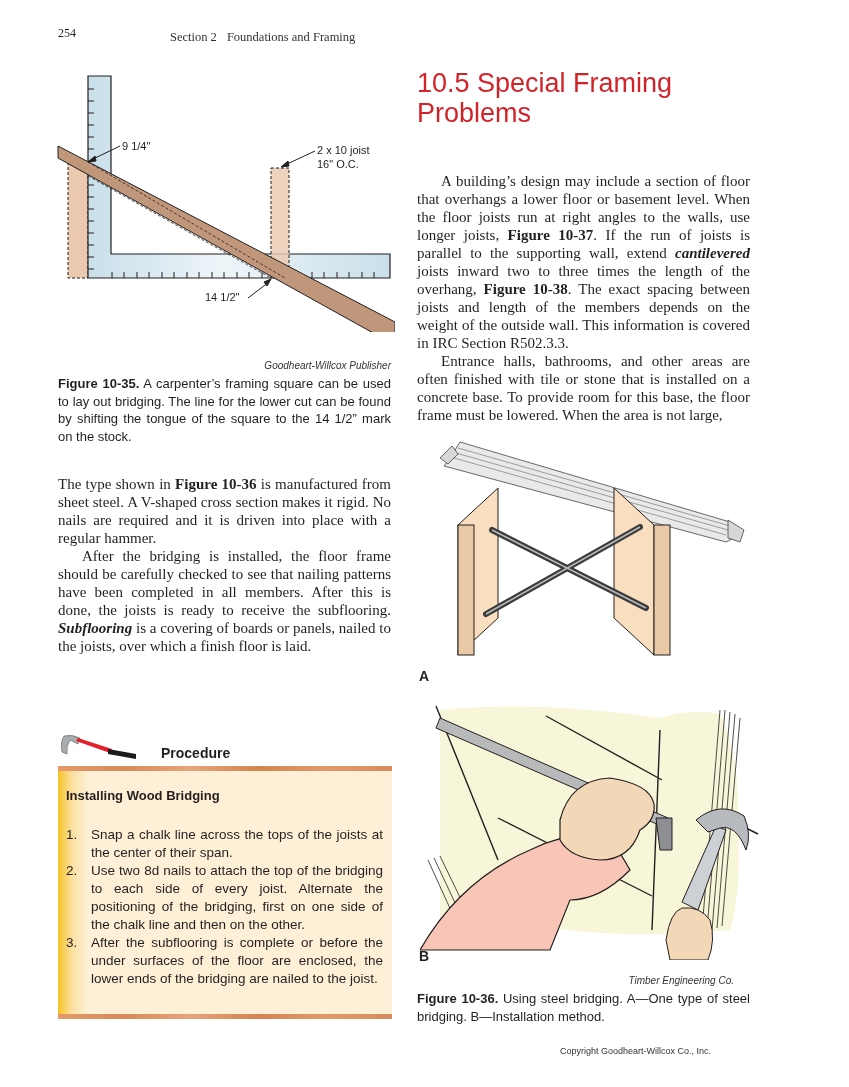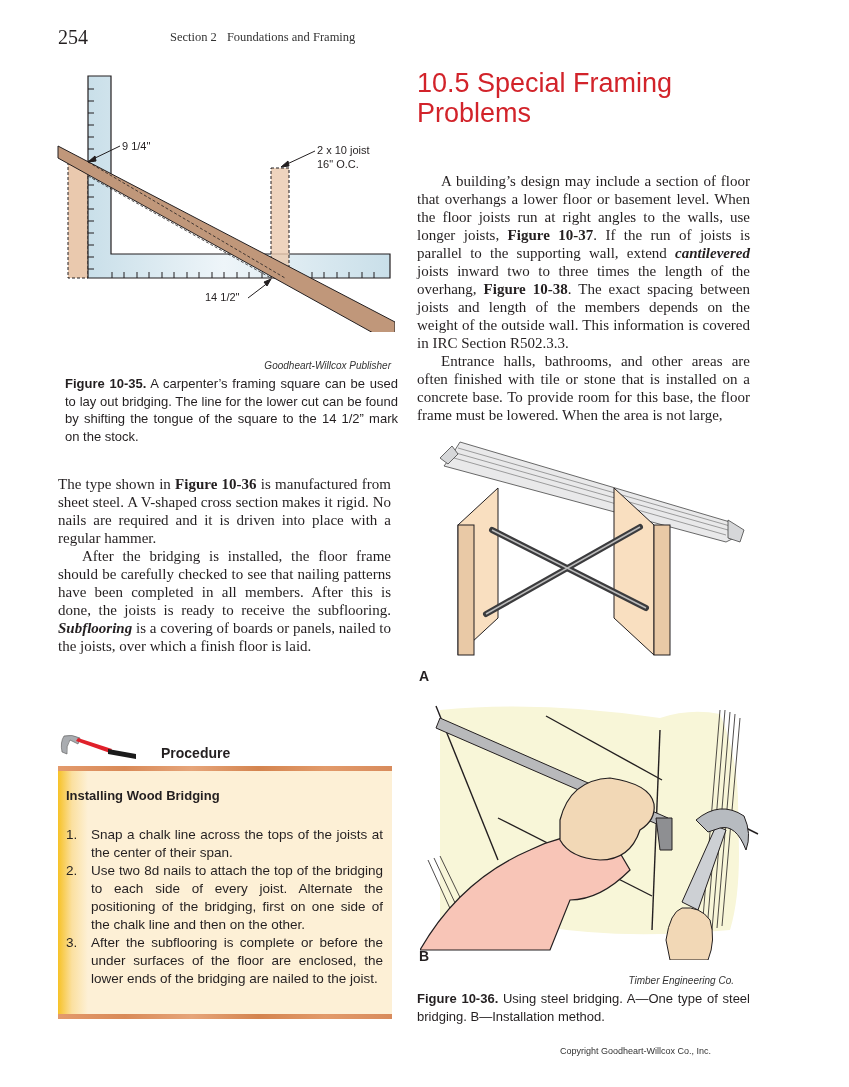--- a/index.html
+++ b/index.html
@@ -1,19 +1,19 @@
 <!DOCTYPE html>
 <html><head>
 <meta charset="utf-8">
 <style>
   html, body { margin: 0; padding: 0; background: #ffffff; }
   body { width: 849px; height: 1087px; position: relative; overflow: hidden; color: #231f20; }
   .abs { position: absolute; }
 
-  .page-num { left: 58px; top: 26px; font-size: 20px; font-family: "Liberation Serif", serif; }
+  .page-num { left: 58px; top: 26px; font-size: 12px; font-family: "Liberation Serif", serif; }
   .running-head { left: 139px; top: 30px; font-size: 12.5px; font-family: "Liberation Serif", serif; color: #333; margin-left: 31px; }
   .running-head .sep { display: inline-block; width: 10px; }
 
   .credit { font-family: "Liberation Sans", sans-serif; font-style: italic; font-size: 10px; color: #333; text-align: right; }
   .caption { font-family: "Liberation Sans", sans-serif; font-size: 13px; line-height: 17.5px; text-align: justify; color: #231f20; }
   .caption b { font-weight: bold; }
 
   .body-text { font-family: "Liberation Serif", serif; font-size: 15px; line-height: 18px; text-align: justify; color: #231f20; }
   .body-text p { margin: 0; }
   .body-text p.indent { text-indent: 24px; }
@@ -116,21 +116,21 @@
     <line x1="193" y1="226" x2="214" y2="210"></line>
     <polygon points="216,207 212,214 209,210"></polygon>
   </g>
   <text x="67" y="78" font-size="11" fill="#231f20">9 1/4"</text>
   <text x="262" y="82" font-size="11" fill="#231f20">2 x 10 joist</text>
   <text x="262" y="96" font-size="11" fill="#231f20">16" O.C.</text>
   <text x="150" y="229" font-size="11" fill="#231f20">14 1/2"</text>
 </svg>
 
 <div class="abs credit" style="left:200px; top:360px; width:191px;">Goodheart-Willcox Publisher</div>
-<div class="abs caption" style="left:58px; top:375px; width:333px;margin-left:7px;"><b>Figure 10-35.</b><span> A carpenter’s framing square can be used to lay out bridging. The line for the lower cut can be found by shifting the tongue of the square to the 14 1/2” mark on the stock.</span></div>
+<div class="abs caption" style="left:58px; top:375px; width:333px;"><b>Figure 10-35.</b><span> A carpenter’s framing square can be used to lay out bridging. The line for the lower cut can be found by shifting the tongue of the square to the 14 1/2” mark on the stock.</span></div>
 
 <div class="abs body-text" style="left:58px; top:475px; width:333px;">
   <p><span>The type shown in </span><b>Figure 10-36</b><span> is manufactured from sheet steel. A V-shaped cross section makes it rigid. No nails are required and it is driven into place with a regular hammer.</span></p>
   <p class="indent"><span>After the bridging is installed, the floor frame should be carefully checked to see that nailing patterns have been completed in all members. After this is done, the joists is ready to receive the subflooring. </span><i>Subflooring</i><span> is a covering of boards or panels, nailed to the joists, over which a finish floor is laid.</span></p>
 </div>
 
 <svg class="abs" style="left:58px; top:732px;" width="80" height="30" viewBox="0 0 80 30">
   <path d="M6 4 Q2 10 4 20 L9 22 Q8 14 12 8 L20 12 L22 6 Q14 2 6 4 Z" fill="#a9acb0" stroke="#555" stroke-width="0.6"></path>
   <path d="M18 9 L52 21 L54 17 L20 6 Z" fill="#e0202a"></path>
   <path d="M50 17 L78 22 L78 27 L50 22 Z" fill="#1b1b1b"></path>

